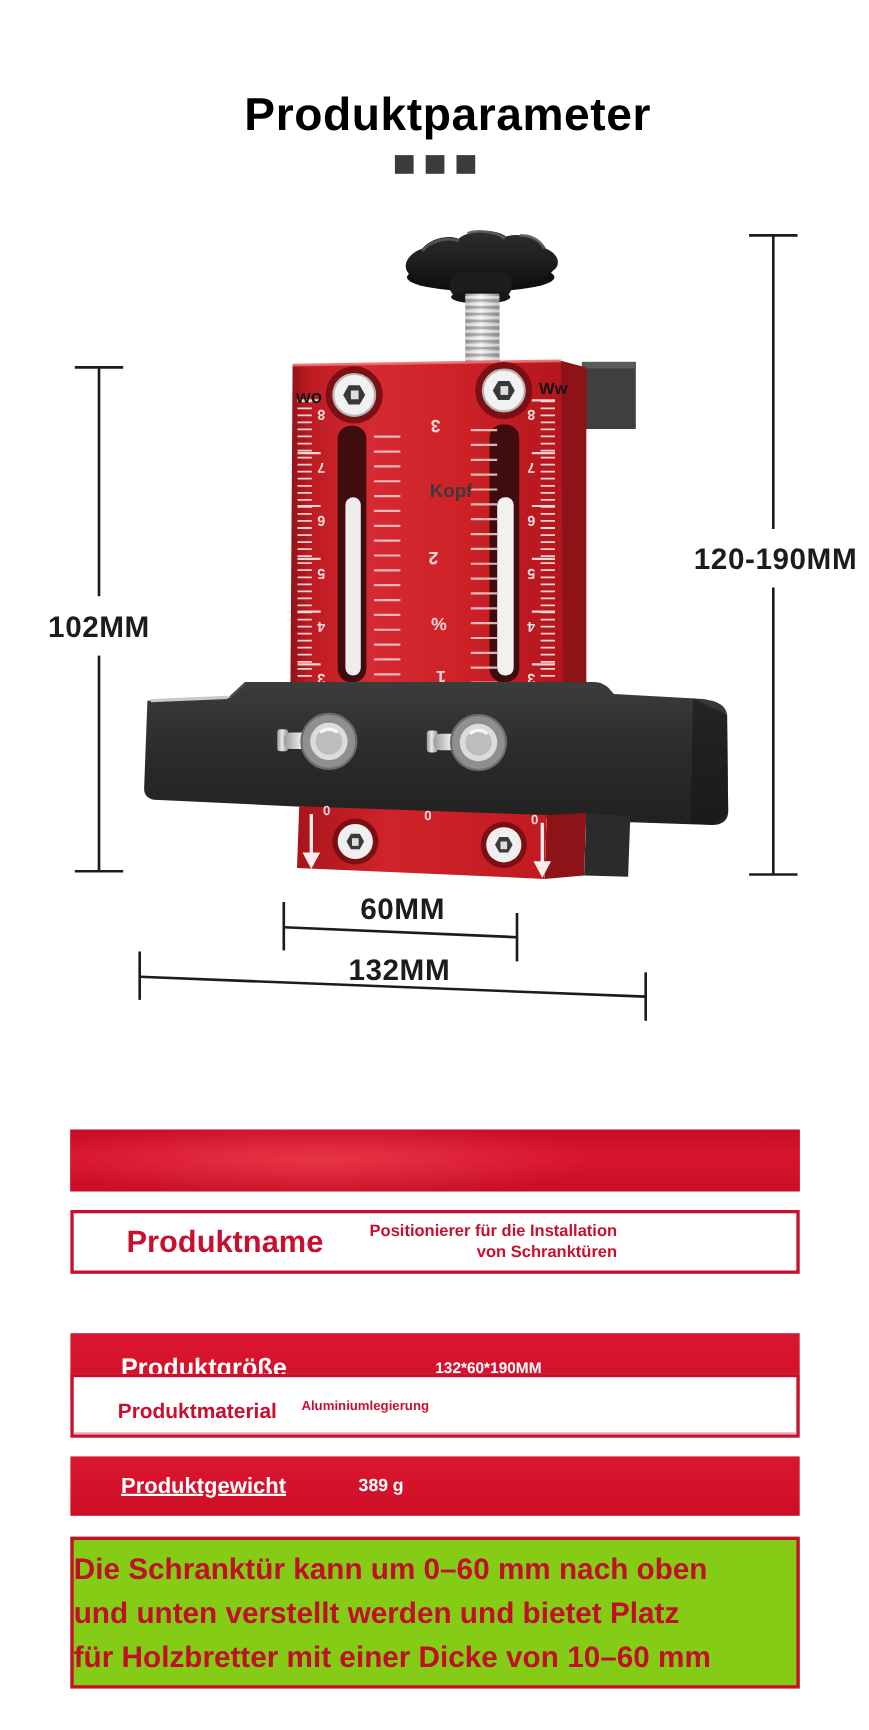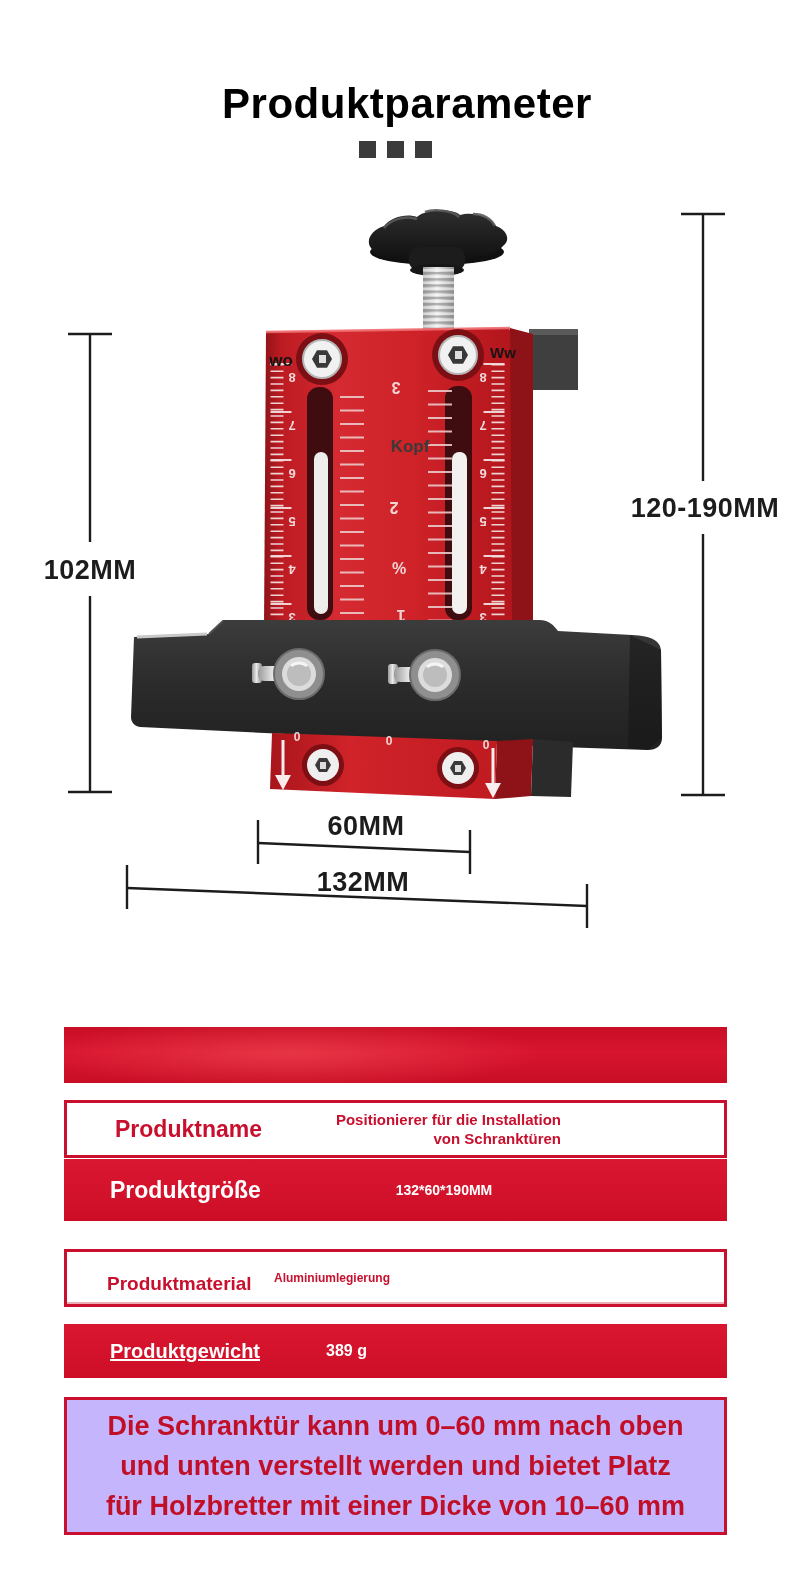--- a/index.html
+++ b/index.html
@@ -23,37 +23,37 @@
   .spec-header{
     top:1027px;height:56px;
     background:#cf0e27;
     background-image:radial-gradient(ellipse 55% 90% at 34% 48%, rgba(244,80,89,.55) 0%, rgba(244,80,89,0) 70%),
                      linear-gradient(180deg,#c80e25 0%,#d8142e 45%,#c80e25 100%);
   }
   .row{display:flex;align-items:center;}
   .row-white{background:#ffffff;border:3px solid #c8102e;color:#c8102e;}
   .row-red{background:linear-gradient(180deg,#da1730 0%,#cd0d26 100%);color:#ffffff;}
   .row1{top:1100px;height:58px;}
-  .row2{top:1159px;height:62px;}
+  .row2{top:1212px;height:62px;}
   .row3{top:1249px;height:58px;box-shadow:inset 0 -4px 0 -2px rgba(200,16,46,.35);}
   .row4{top:1324px;height:54px;}
   .lbl{position:absolute;font-weight:700;white-space:nowrap;}
   .val{position:absolute;font-weight:700;white-space:nowrap;}
-  .row1 .lbl{left:48px;font-size:23px;}
+  .row1 .lbl{left:48px;font-size:28px;}
   .row1 .val{left:250px;width:244px;text-align:right;font-size:15px;line-height:19px;white-space:normal;}
   .row2 .lbl{left:46px;font-size:23px;}
   .row2 .val{left:300px;width:160px;text-align:center;font-size:14px;}
   .row3 .lbl{left:40px;font-size:19px;margin-top:11px;}
   .row3 .val{left:207px;font-size:12px;text-align:right;}
   .row4 .lbl{left:46px;font-size:20px;text-decoration:underline;}
   .row4 .val{left:262px;font-size:16px;}
   
   .note{
-    top:1397px;height:138px;border:3px solid #c8102e;background:#c4b5fd;
-    display:flex;flex-direction:column;justify-content:center;text-align:center;
+    top:1397px;height:138px;border:3px solid #c8102e;background:#84cc16;
+    display:flex;flex-direction:column;justify-content:center;
     color:#c00f26;font-weight:700;font-size:27px;line-height:40px;
   }
 </style>
 </head>
 <body>
 
 <h1 class="abs page-title">Produktparameter</h1>
 
 <div class="abs dots">
   <span></span>

